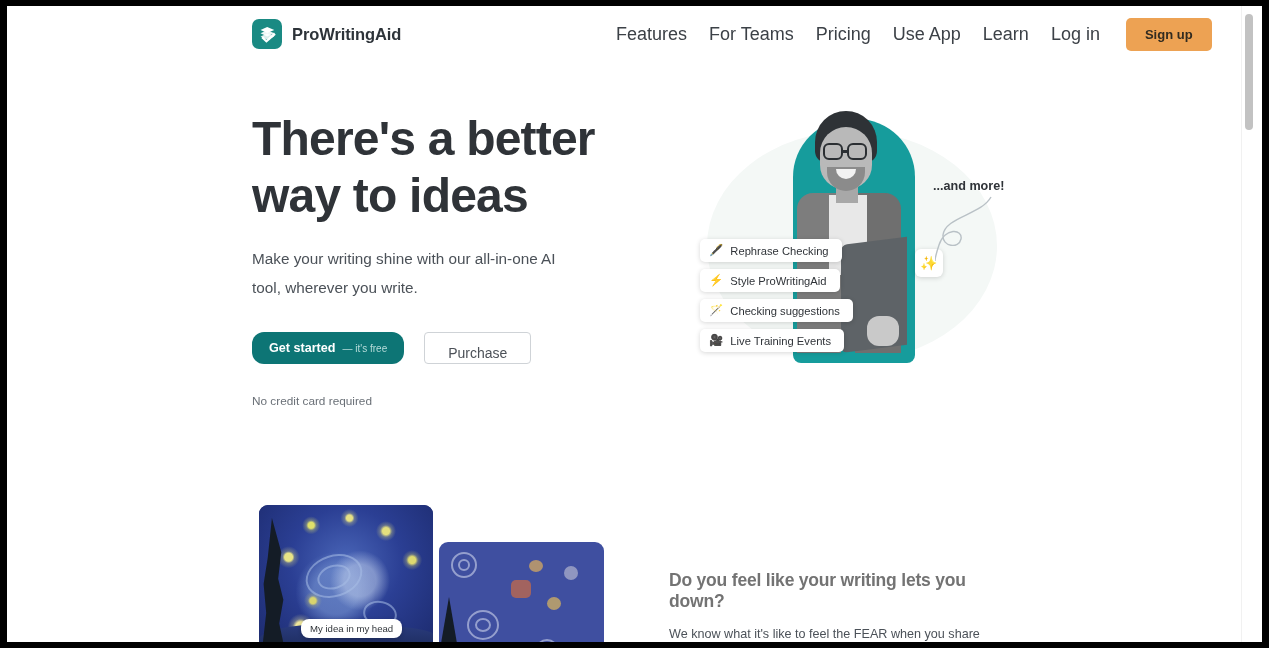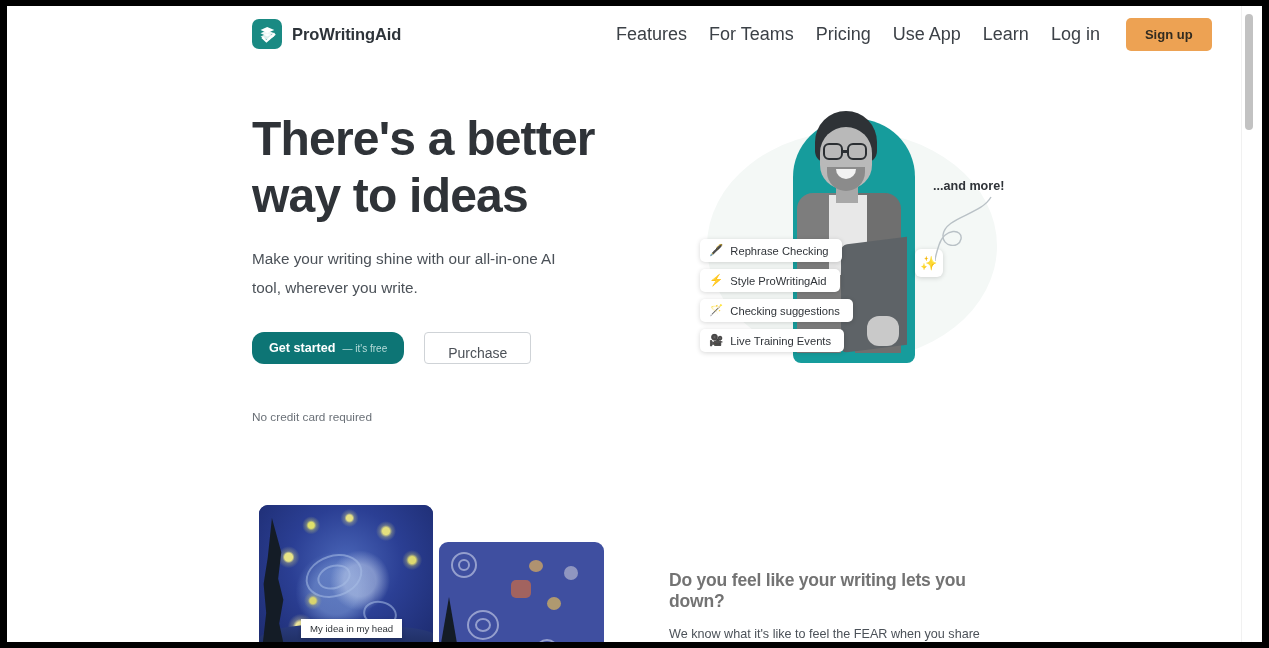--- a/index.html
+++ b/index.html
@@ -164,21 +164,21 @@
     border: 1px solid #cfd3d7;
     border-radius: 4px;
     height: 32px;
     padding: 12px 23px;
     color: #4c5158;
     font-size: 14px;
     cursor: pointer;
     font-family: "Liberation Sans", sans-serif;
   }
   #no-cc {
-    margin-top: 46px;
+    margin-top: 30px;
     font-size: 11.8px;
     color: #6a7077;
   }
 
   
   #hero-art {
     position: absolute;
     left: 660px;
     top: 95px;
     width: 360px;
@@ -374,21 +374,21 @@
   #starry-hills {
     position: absolute; left: 0; bottom: 0;
     width: 174px; height: 26px;
     background: linear-gradient(180deg, #2a3c7e 0%, #1d2b5c 100%);
     border-radius: 40% 60% 0 0 / 60% 40% 0 0;
   }
   #starry-label {
     position: absolute;
     left: 42px; top: 114px;
     background: #ffffff;
-    border-radius: 0;
+    border-radius: 8px;
     padding: 4px 9px;
     font-size: 9.6px;
     color: #2f3338;
     box-shadow: 0 1px 4px rgba(0,0,0,0.2);
     white-space: nowrap;
     z-index: 4;
   }
   #flat-card {
     position: absolute;
     left: 180px; top: 37px;

